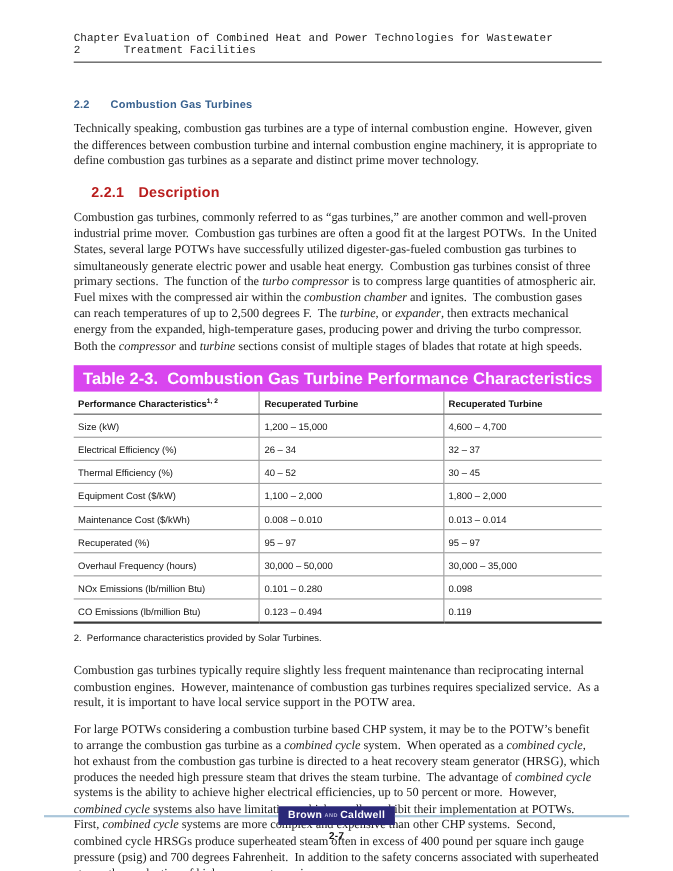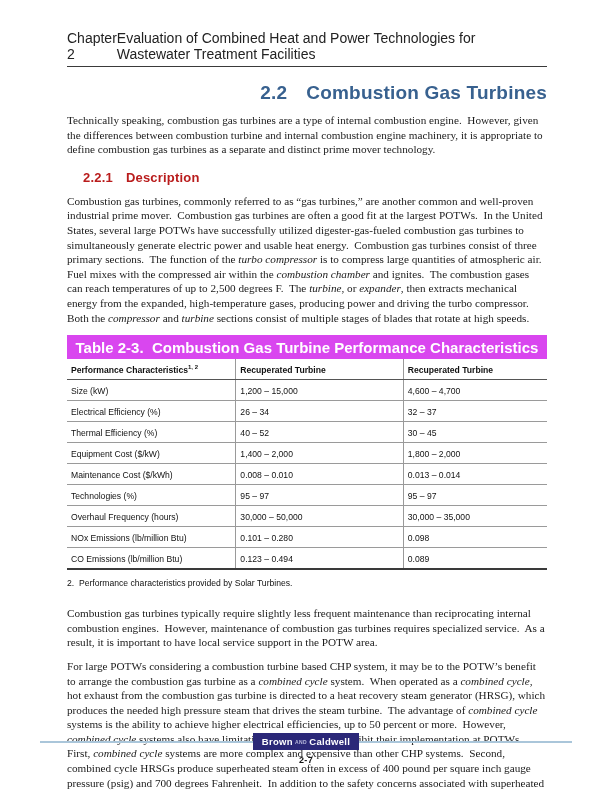--- a/index.html
+++ b/index.html
@@ -10,31 +10,31 @@
     background:#ffffff;
     font-family:"Liberation Serif", serif;
     color:#1a1a1a;
     overflow:hidden;
     box-sizing:border-box;
     padding:30px 65px 0 67px;
   }
   
   .pg-header{
     display:flex;justify-content:space-between;align-items:center;
-    font-family:Liberation Sans, sans-serif;
-    font-size:14px;color:#222;
+    font-family:Liberation Mono, monospace;
+    font-size:10px;color:#222;
     border-bottom:1px solid #3a3a3a;
     padding-bottom:4px;
   }
   
   .h1{
-    margin:15px 0 0 0;
+    margin:33px 0 0 0;
     font-family:"Liberation Sans", sans-serif;
-    font-weight:bold;font-size:19px;
-    color:#38618f;letter-spacing:.2px;text-align:right;
+    font-weight:bold;font-size:10px;
+    color:#38618f;letter-spacing:.2px;
   }
   .h1 .hnum{margin-right:19px;}
   .h2{
     margin:13px 0 0 16px;
     font-family:"Liberation Sans", sans-serif;
     font-weight:bold;font-size:13px;
     color:#b91c1c;letter-spacing:.2px;
   }
   .h2 .hnum{margin-right:13px;}
   
@@ -139,47 +139,47 @@
           <td>26 – 34</td>
           <td>32 – 37</td>
         </tr>
         <tr>
           <td>Thermal Efficiency (%)</td>
           <td>40 – 52</td>
           <td>30 – 45</td>
         </tr>
         <tr>
           <td>Equipment Cost ($/kW)</td>
-          <td>1,400 – 2,000</td>
+          <td>1,100 – 2,000</td>
           <td>1,800 – 2,000</td>
         </tr>
         <tr>
           <td>Maintenance Cost ($/kWh)</td>
           <td>0.008 – 0.010</td>
           <td>0.013 – 0.014</td>
         </tr>
         <tr>
-          <td>Technologies (%)</td>
+          <td>Recuperated (%)</td>
           <td>95 – 97</td>
           <td>95 – 97</td>
         </tr>
         <tr>
           <td>Overhaul Frequency (hours)</td>
           <td>30,000 – 50,000</td>
           <td>30,000 – 35,000</td>
         </tr>
         <tr>
           <td>NOx Emissions (lb/million Btu)</td>
           <td>0.101 – 0.280</td>
           <td>0.098</td>
         </tr>
         <tr>
           <td>CO Emissions (lb/million Btu)</td>
           <td>0.123 – 0.494</td>
-          <td>0.089</td>
+          <td>0.119</td>
         </tr>
       </tbody>
     </table>
     <div class="fn">2.  Performance characteristics provided by Solar Turbines.</div>
   </div>
 
   <p class="body p-gap">Combustion gas turbines typically require slightly less frequent maintenance than reciprocating internal combustion engines.  However, maintenance of combustion gas turbines requires specialized service.  As a result, it is important to have local service support in the POTW area.</p>
 
   <p class="body">For large POTWs considering a combustion turbine based CHP system, it may be to the POTW’s benefit to arrange the combustion gas turbine as a <i>combined cycle</i> system.  When operated as a <i>combined cycle</i>, hot exhaust from the combustion gas turbine is directed to a heat recovery steam generator (HRSG), which produces the needed high pressure steam that drives the steam turbine.  The advantage of <i>combined cycle</i> systems is the ability to achieve higher electrical efficiencies, up to 50 percent or more.  However, <i>combined cycle</i> systems also have limitations which usually prohibit their implementation at POTWs.  First, <i>combined cycle</i> systems are more complex and expensive than other CHP systems.  Second, combined cycle HRSGs produce superheated steam often in excess of 400 pound per square inch gauge pressure (psig) and 700 degrees Fahrenheit.  In addition to the safety concerns associated with superheated steam, the production of high pressure steam, in</p>
 

